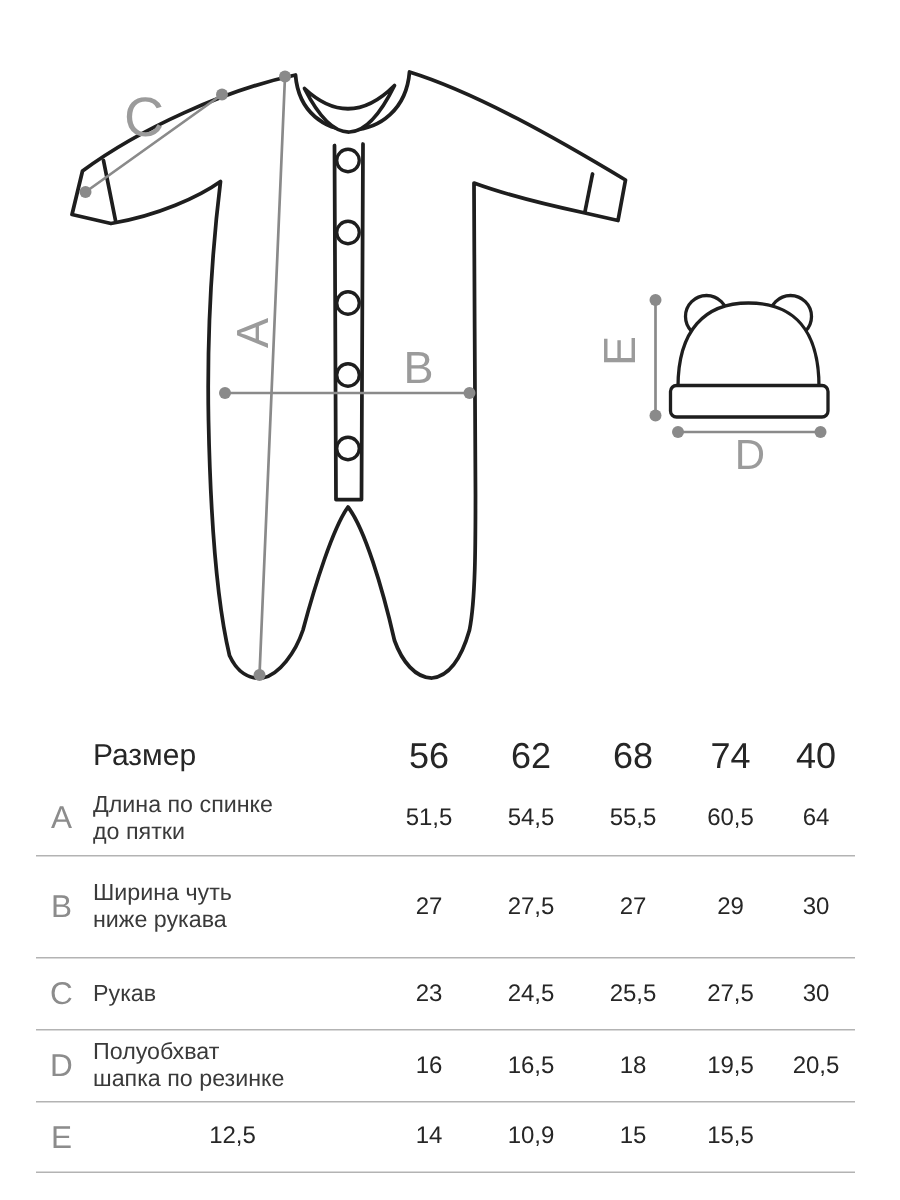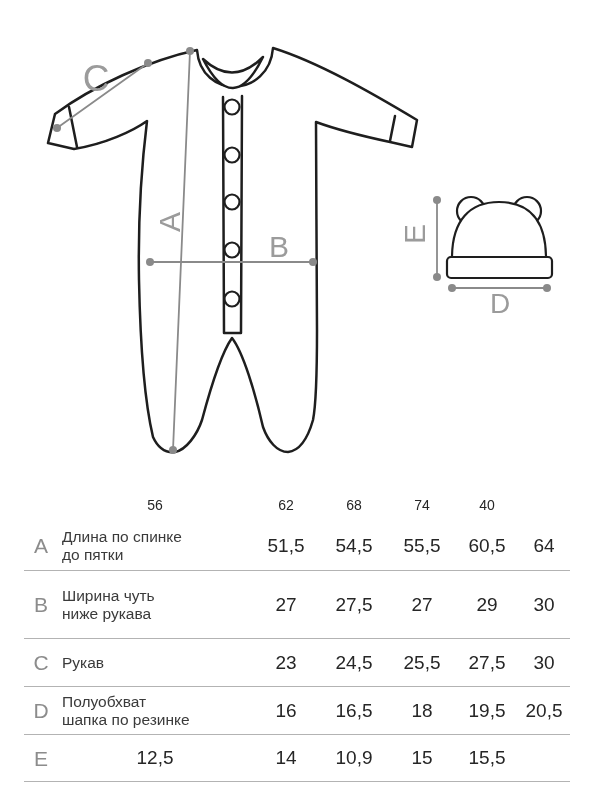--- a/index.html
+++ b/index.html
@@ -31,23 +31,23 @@
   .cell-letter{
     text-align:center;font-size:21px;color:#8c8c8c;line-height:1;
   }
   .cell-label{
     padding-left:4px;font-size:15.5px;line-height:17.5px;color:#3a3a3a;
   }
   .cell-title{
     padding-left:4px;font-size:20px;color:#262626;
   }
   .cell-val,.cell-size{
-    text-align:center;font-size:19px;color:#262626;
-  }
-  .cell-size{font-size:14px;}
+    text-align:center;font-size:16px;color:#262626;
+  }
+  .cell-size{font-size:24px;}
 </style>
 </head>
 <body>
 
 <div class="diagram-wrap">
   <svg width="600" height="480" viewBox="0 0 600 480">
 
     <g fill="#ffffff" stroke="#1e1e1e" stroke-width="2.5" stroke-linejoin="round" stroke-linecap="round">
       <path d="
         M 197,50
@@ -124,20 +124,21 @@
     <text class="diag-label lab-b" x="279" y="246" text-anchor="middle" dominant-baseline="central">B</text>
     <text class="diag-label lab-e" text-anchor="middle" dominant-baseline="central" transform="translate(414,234) rotate(-90)">E</text>
     <text class="diag-label lab-d" x="500" y="303" text-anchor="middle" dominant-baseline="central">D</text>
   </svg>
 </div>
 
 <div class="size-table">
 
   <div class="trow th-row">
     <div class="cell-letter"></div>
+    <div class="cell-title">Размер</div>
     <div class="cell-size">56</div>
     <div class="cell-size">62</div>
     <div class="cell-size">68</div>
     <div class="cell-size">74</div>
     <div class="cell-size">40</div>
   </div>
 
   <div class="trow rule row-a">
     <div class="cell-letter">A</div>
     <div class="cell-label">

